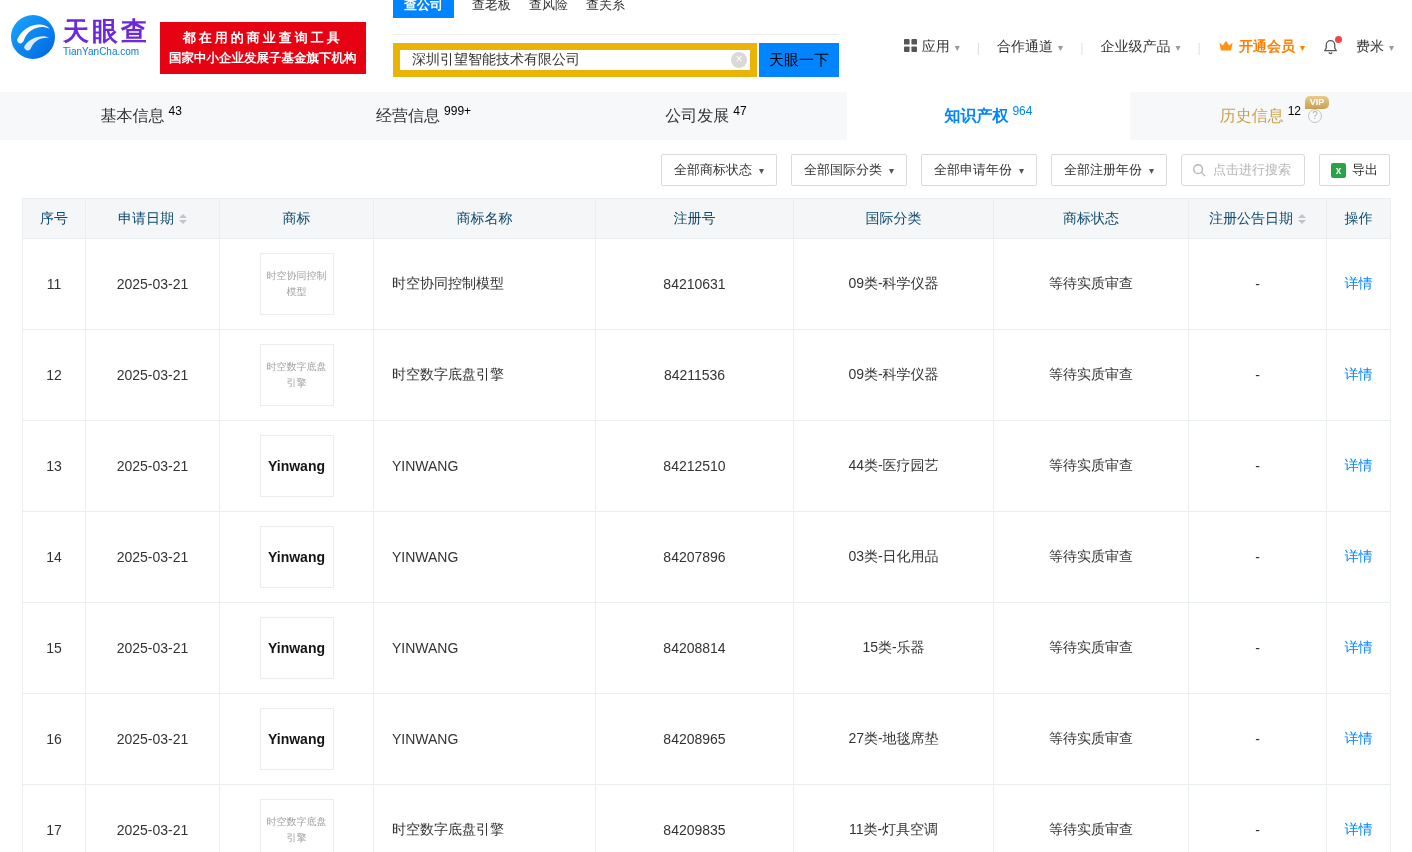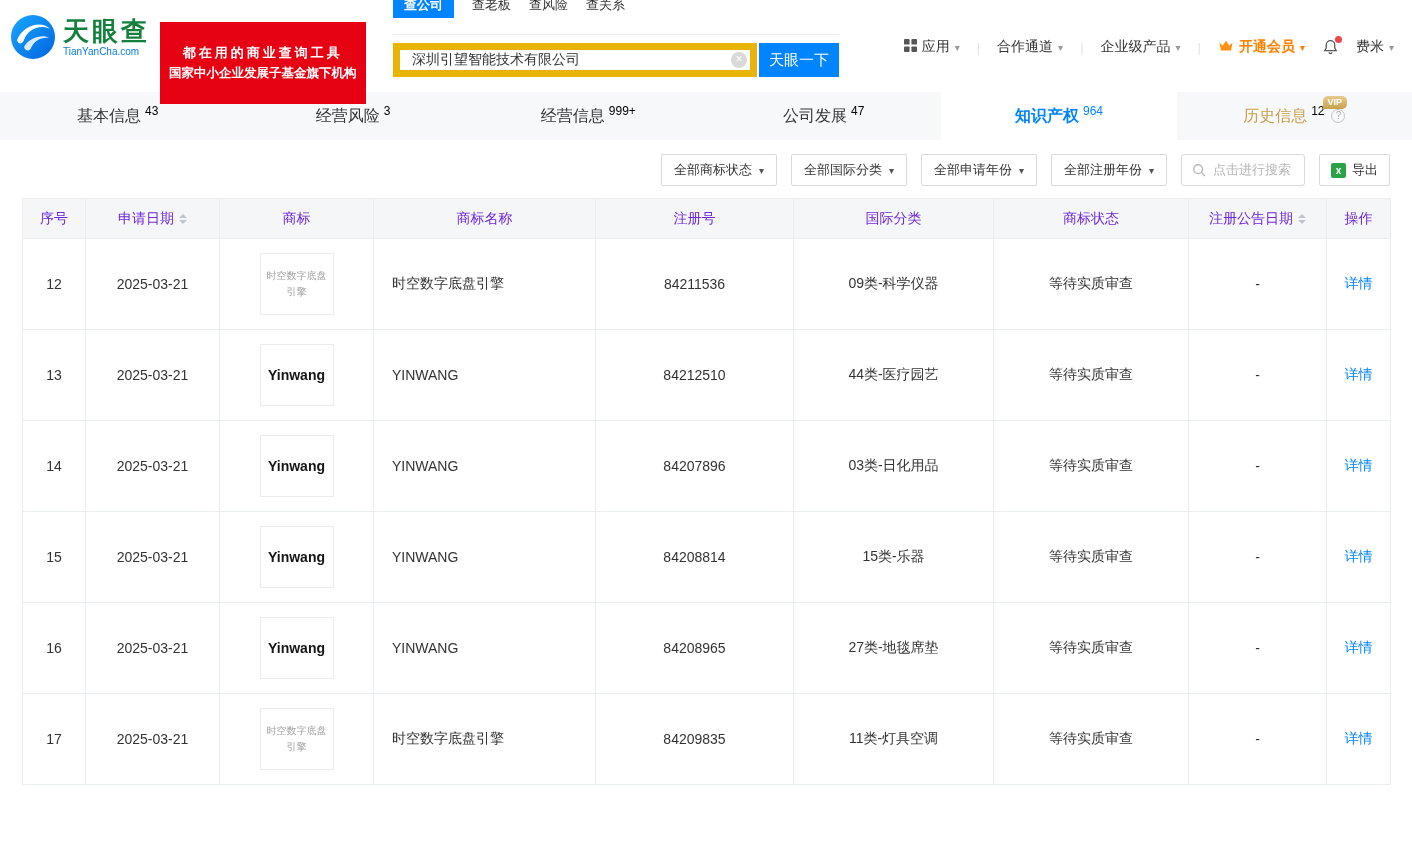--- a/index.html
+++ b/index.html
@@ -2,36 +2,36 @@
 <html><head>
 <meta charset="utf-8">
 <style>
   * { margin:0; padding:0; box-sizing:border-box; }
   html,body { width:1412px; height:852px; overflow:hidden; background:#fff;
     font-family:"Liberation Sans","DejaVu Sans",sans-serif; color:#333; }
 
   
   .site-header { position:relative; height:92px; background:#fff; }
   .logo { position:absolute; left:10px; top:14px; display:flex; align-items:center; gap:7px; cursor:pointer; }
-  .logo-text .brand { font-size:26px; font-weight:bold; color:#15803d; letter-spacing:3px; line-height:1.1; }
+  .logo-text .brand { font-size:26px; font-weight:bold; color:#6d28d9; letter-spacing:3px; line-height:1.1; }
   .logo-text .domain { font-size:10px; color:#0b7ce0; margin-top:1px; }
 
-  .slogan { position:absolute; left:160px; top:22px; background:#e60113; color:#fff; padding:22px 9px; text-align:center; }
+  .slogan { position:absolute; left:160px; top:22px; background:#e60113; color:#fff; padding:7px 9px; text-align:center; }
   .slogan-line1 { font-size:13px; font-weight:bold; letter-spacing:3px; white-space:nowrap; }
   .slogan-line2 { font-size:12.5px; font-weight:bold; margin-top:3px; white-space:nowrap; }
 
   .search-area { position:absolute; left:393px; top:10px; width:446px; }
   .search-tabs { display:flex; align-items:flex-end; gap:18px; border-bottom:1px solid #ededed; height:25px; padding-bottom:16px; }
   .search-tab { font-size:13px; color:#333; cursor:pointer; padding-bottom:4px; }
   .search-tab.active { background:#0084ff; color:#fff; padding:3px 11px 4px; font-weight:bold; }
   .search-row { display:flex; margin-top:8px; }
   .search-input-wrap { position:relative; width:364px; }
   .search-input { width:100%; height:34px; border:7px solid #eab308; padding:0 34px 0 12px; font-size:14px; color:#333; outline:none; font-family:inherit; }
   .clear-icon { position:absolute; right:10px; top:9px; width:16px; height:16px; border-radius:50%; background:#d9d9d9; color:#fff; font-size:12px; line-height:15px; text-align:center; cursor:pointer; }
-  .search-btn { width:80px; height:34px; background:#0084ff; color:#ffffff; border:none; font-size:15px; cursor:pointer; margin-left:2px; font-family:inherit; }
+  .search-btn { width:80px; height:34px; background:#0084ff; color:#000000; border:none; font-size:15px; cursor:pointer; margin-left:2px; font-family:inherit; }
 
   .top-nav { position:absolute; right:18px; top:38px; display:flex; align-items:center; gap:17px; font-size:14px; color:#333; }
   .nav-item { display:flex; align-items:center; gap:5px; cursor:pointer; white-space:nowrap; }
   .nav-item.highlight { color:#ff8000; font-weight:bold; }
   .nav-sep { color:#e3e3e3; font-size:13px; }
   .caret { font-size:10px; color:#999; }
   .nav-item.highlight .caret { color:#ff8000; }
   .bell-wrap { position:relative; cursor:pointer; display:flex; align-items:center; }
   .red-dot { position:absolute; top:-2px; right:-3px; width:7px; height:7px; border-radius:50%; background:#f3434a; }
 
@@ -48,21 +48,21 @@
   
   .filter-bar { display:flex; justify-content:flex-end; align-items:center; gap:14px; margin:14px 22px 12px; }
   .filter-btn { height:32px; background:#fff; border:1px solid #d9d9d9; border-radius:2px; font-size:13px; color:#333; display:flex; align-items:center; gap:7px; padding:0 12px; cursor:pointer; font-family:inherit; }
   .filter-btn .caret { color:#555; }
   .filter-search { height:32px; border:1px solid #d9d9d9; border-radius:3px; display:flex; align-items:center; gap:7px; padding:0 10px; width:124px; color:#b5b5b5; font-size:13px; cursor:text; background:#fff; }
   .export-btn { height:32px; background:#fff; border:1px solid #d9d9d9; border-radius:2px; display:flex; align-items:center; gap:6px; padding:0 11px; font-size:13px; color:#333; cursor:pointer; font-family:inherit; }
   .excel-icon { width:15px; height:15px; background:#2ba245; border-radius:2px; color:#fff; font-size:10px; font-weight:bold; line-height:15px; text-align:center; }
 
   
   .tm-table { border-collapse:collapse; margin:0 22px; table-layout:fixed; width:1368px; }
-  .tm-table th { background:#f5f6f7; height:40px; font-weight:400; font-size:14px; color:#6d28d9; border:1px solid #ebeef0; text-align:center; }
+  .tm-table th { background:#f5f6f7; height:40px; font-weight:400; font-size:14px; color:#0c4a6e; border:1px solid #ebeef0; text-align:center; }
   .tm-table td { height:91px; text-align:center; font-size:14px; color:#333; border:1px solid #ebeef0; padding:0 10px; }
   .tm-table td.cell-left { text-align:left; padding-left:18px; }
   .detail-link { color:#0084ff; text-decoration:none; cursor:pointer; }
   .mark-box { width:74px; height:62px; border:1px solid #ececec; background:#fff; display:flex; align-items:center; justify-content:center; margin:0 auto; overflow:hidden; text-align:center; cursor:pointer; }
   .mark-cn { font-family:"Liberation Serif","DejaVu Serif",serif; font-size:10px; color:#a3a3a3; line-height:1.6; padding:2px 3px; }
   .mark-latin { font-size:14px; font-weight:bold; color:#151515; }
 
   .sort-icon { display:inline-flex; flex-direction:column; margin-left:5px; vertical-align:middle; gap:2px; cursor:pointer; }
   .sort-icon i { width:0; height:0; border-left:4px solid transparent; border-right:4px solid transparent; display:block; }
   .sort-icon .up { border-bottom:4px solid #c0c4cc; }
@@ -151,24 +151,20 @@
         <span class="nav-label">费米</span>
         <span class="caret">▾</span>
       </span>
     </nav>
 </header>
 
 <nav class="tab-bar" id="tabBar">
     <div class="company-tab">
       <span class="tab-label">基本信息</span>
       <span class="tab-count">43</span>
-    </div>
-    <div class="company-tab">
-      <span class="tab-label">经营风险</span>
-      <span class="tab-count">3</span>
     </div>
     <div class="company-tab">
       <span class="tab-label">经营信息</span>
       <span class="tab-count">999+</span>
     </div>
     <div class="company-tab">
       <span class="tab-label">公司发展</span>
       <span class="tab-count">47</span>
     </div>
     <div class="company-tab active">
@@ -241,20 +237,33 @@
         <th><span>商标状态</span></th>
         <th><span>注册公告日期</span><span class="sort-icon">
             <i class="up"></i>
             <i class="down"></i>
           </span></th>
         <th><span>操作</span></th>
       </tr>
     </thead>
   <tbody id="tableBody">
       <tr>
+        <td>11</td>
+        <td>2025-03-21</td>
+        <td>
+          <div class="mark-box mark-cn">时空协同控制模型</div>
+        </td>
+        <td class="cell-left">时空协同控制模型</td>
+        <td>84210631</td>
+        <td>09类-科学仪器</td>
+        <td>等待实质审查</td>
+        <td>-</td>
+        <td><a class="detail-link">详情</a></td>
+      </tr>
+      <tr>
         <td>12</td>
         <td>2025-03-21</td>
         <td>
           <div class="mark-box mark-cn">时空数字底盘引擎</div>
         </td>
         <td class="cell-left">时空数字底盘引擎</td>
         <td>84211536</td>
         <td>09类-科学仪器</td>
         <td>等待实质审查</td>
         <td>-</td>

